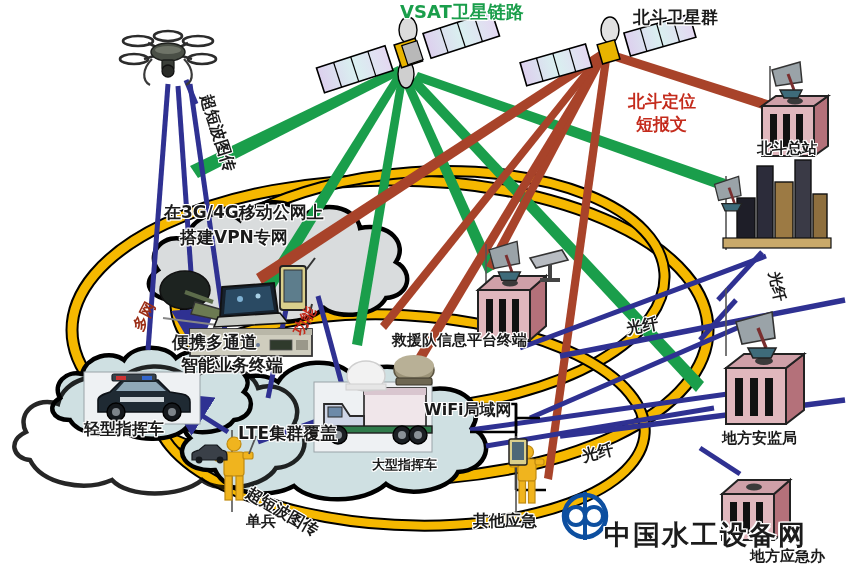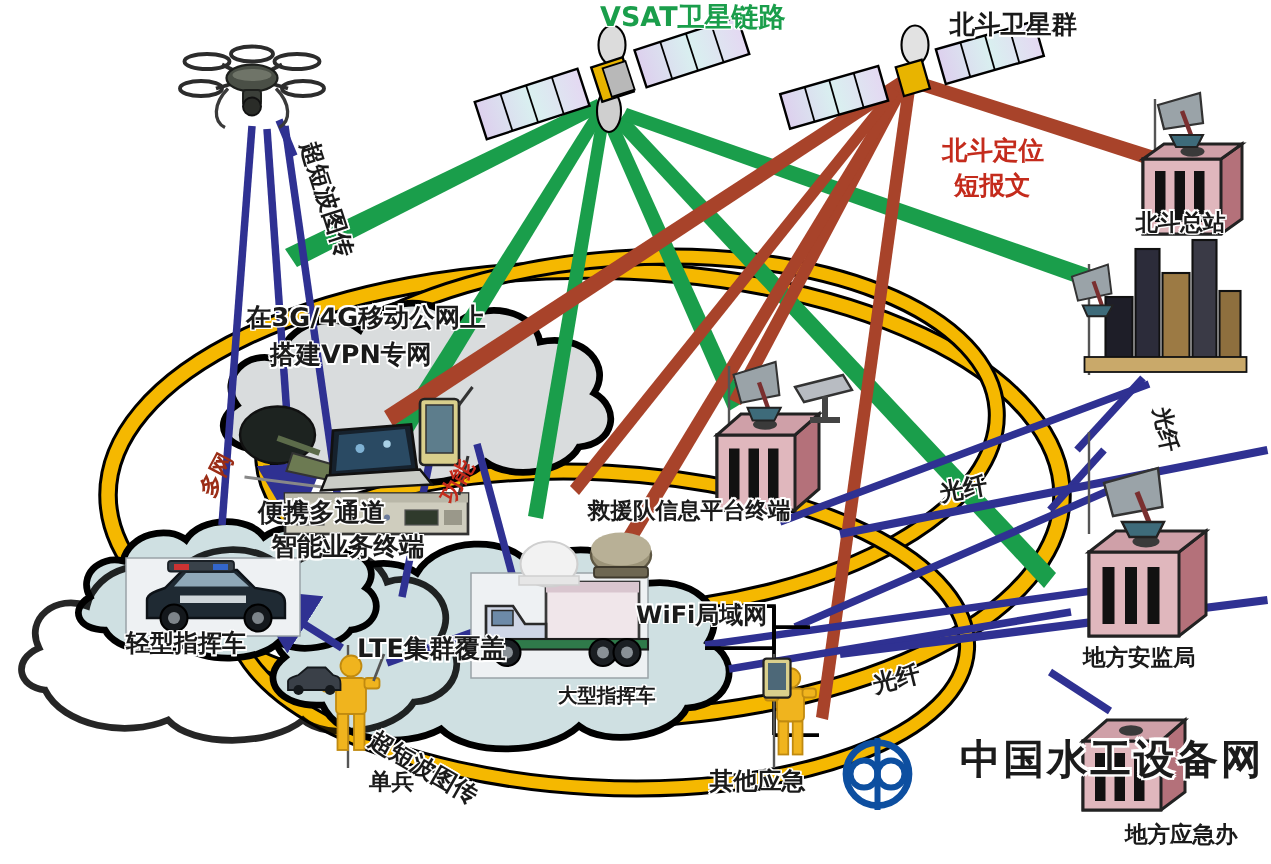--- a/index.html
+++ b/index.html
@@ -492,17 +492,17 @@
   <div class="lbl lbl-black outline-w" style="left:625px;top:320px;font-size:16px;transform:rotate(-10deg);transform-origin:left top;">光纤</div>
 
   <div class="lbl lbl-black outline-w" style="left:580px;top:448px;font-size:16px;transform:rotate(-14deg);transform-origin:left top;">光纤</div>
 
   <div class="lbl lbl-black outline-w" style="left:782px;top:270px;font-size:15px;transform:rotate(78deg);transform-origin:left top;">光纤</div>
 
   <div class="lbl lbl-black outline-w" style="left:722px;top:430px;font-size:15px;">地方安监局</div>
 
   <div class="lbl lbl-black outline-w" style="left:712px;top:548px;font-size:15px;margin-left:38px;">地方应急办</div>
 
-  <div id="wm" style="left:604px;top:488px;margin-left:36px;">
+  <div id="wm" style="left:604px;top:517px;">
     <div class="wm-cn">中国水工设备网</div>
   </div>
 
 </div>
 
 </body></html>

